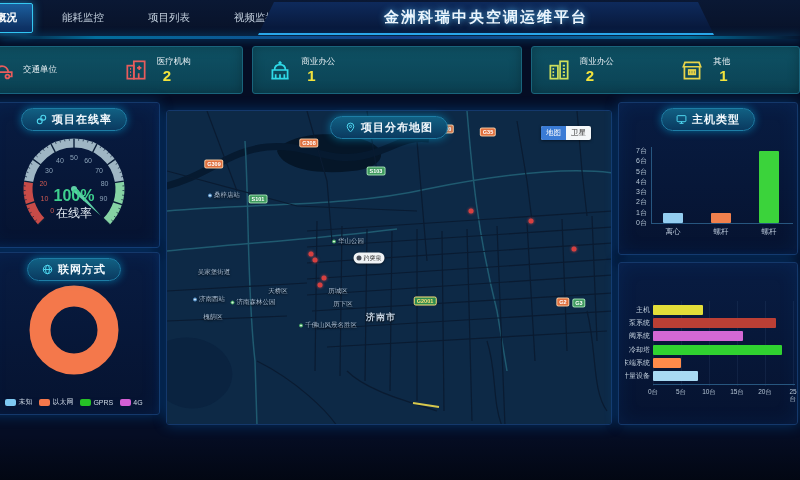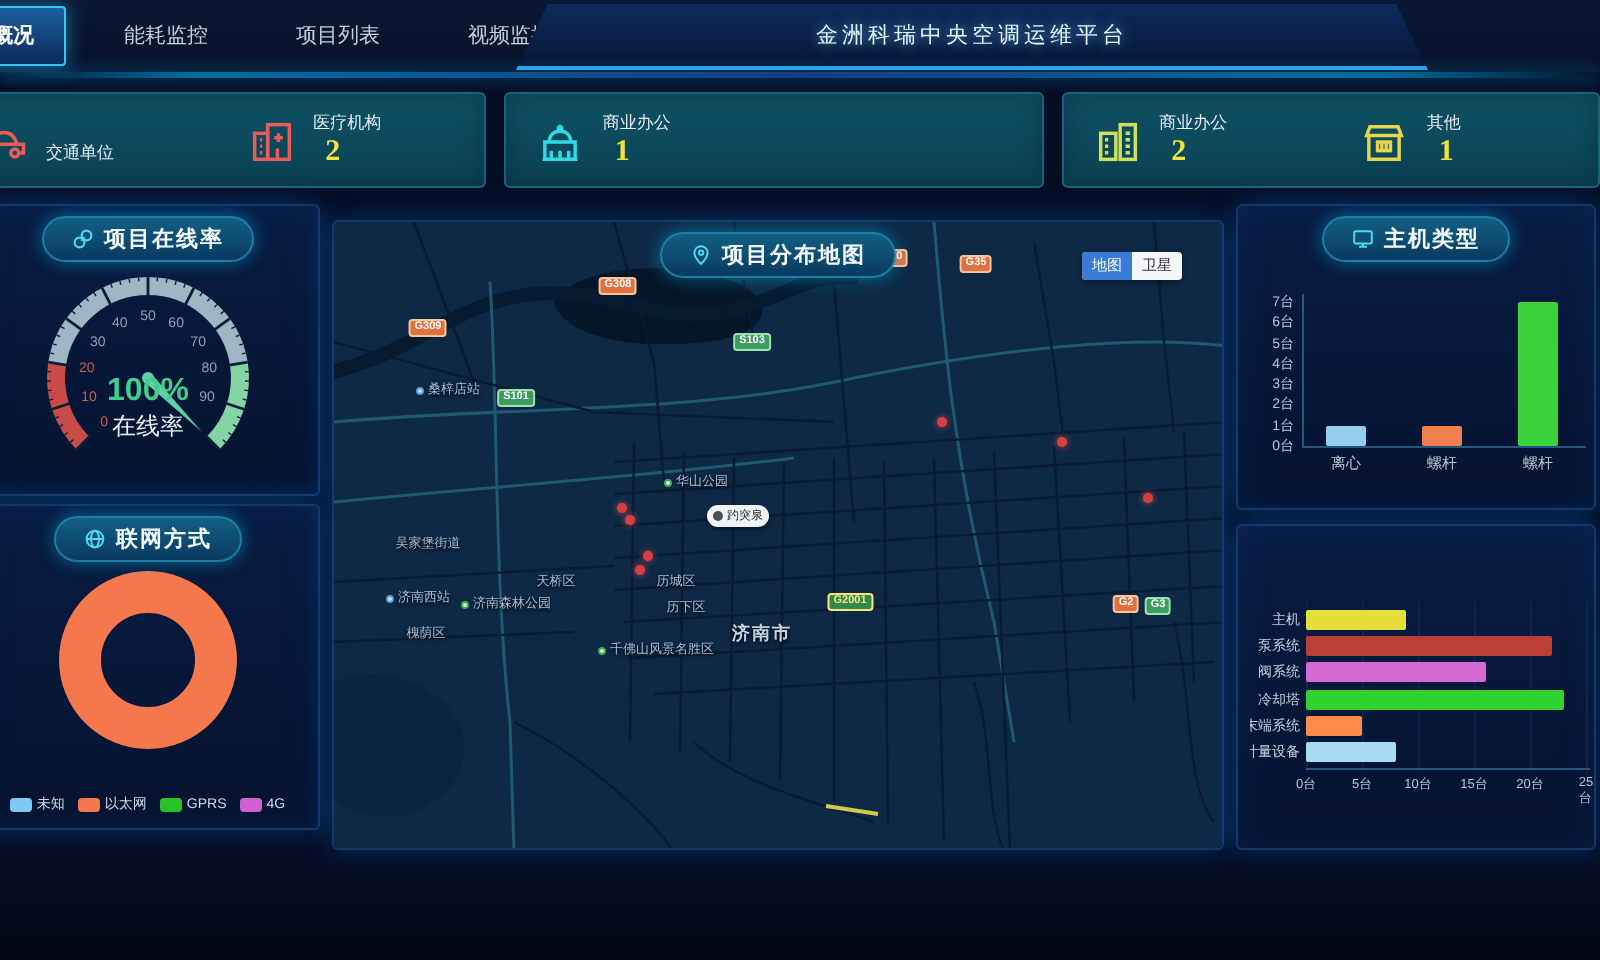--- a/index.html
+++ b/index.html
@@ -15,27 +15,27 @@
   .tab { padding:7px 15px; font-size:10.5px; color:#c2cfdd; white-space:nowrap; cursor:pointer; margin-right:14px; }
   .tab.active { background:linear-gradient(180deg,#1b5f9e,#0c2a5a); border:1px solid #35c8f2; border-radius:2px;
     box-shadow:0 0 10px rgba(40,190,255,.55); color:#fff; font-weight:bold; }
   .divider { position:absolute; left:0; top:36px; width:800px; height:3px;
     background:linear-gradient(90deg, rgba(0,180,255,.05), rgba(0,190,255,.55) 12%, rgba(40,120,255,.45) 50%, rgba(0,190,255,.55) 86%, rgba(0,180,255,.05));
     box-shadow:0 0 8px rgba(0,170,255,.5); }
   .title-bar { position:absolute; left:258px; top:2px; width:456px; height:33px;
     background:linear-gradient(180deg,#0e2a5c,#071636); border-bottom:2px solid #2fa8e8;
     clip-path:polygon(16px 0, calc(100% - 16px) 0, 100% 100%, 0 100%);
     display:flex; align-items:center; justify-content:center; }
-  .title-bar span { font-size:11px; font-weight:normal; color:#eaf4fc; letter-spacing:2px; text-shadow:0 0 7px rgba(90,200,255,.85); }
+  .title-bar span { font-size:15px; font-weight:bold; color:#eaf4fc; letter-spacing:2px; text-shadow:0 0 7px rgba(90,200,255,.85); }
 
   
   .cards-row { position:absolute; left:-26px; top:46px; width:826px; height:48px; display:flex; gap:9px; }
   .card { flex:1; background:linear-gradient(180deg,#0e5164,#0b4254); border:1px solid #19647c; border-radius:3px;
     display:flex; align-items:center; box-shadow:inset 0 0 12px rgba(0,0,0,.25); }
-  .stat-item { width:50%; display:flex; align-items:flex-end; padding-left:14px; gap:8px;font-family:Liberation Serif, serif; }
+  .stat-item { width:50%; display:flex; align-items:center; padding-left:14px; gap:8px; }
   .stat-item svg { width:26px; height:26px; flex:0 0 auto; }
   .stat-txt { display:flex; flex-direction:column; }
   .stat-label { font-size:8.5px; color:#e6eef2; }
   .stat-value { font-size:15px; font-weight:bold; color:#f2e33c; line-height:16px; margin-left:6px; }
 
   
   .panel { position:absolute; background:linear-gradient(180deg,#081c42 0%,#061330 100%);
     border:1px solid #14386b; border-radius:3px;
     box-shadow:0 0 14px rgba(0,140,255,.30), inset 0 0 18px rgba(10,80,160,.18); }
   .pill { position:absolute; top:5px; left:50%; transform:translateX(-50%); z-index:5;

